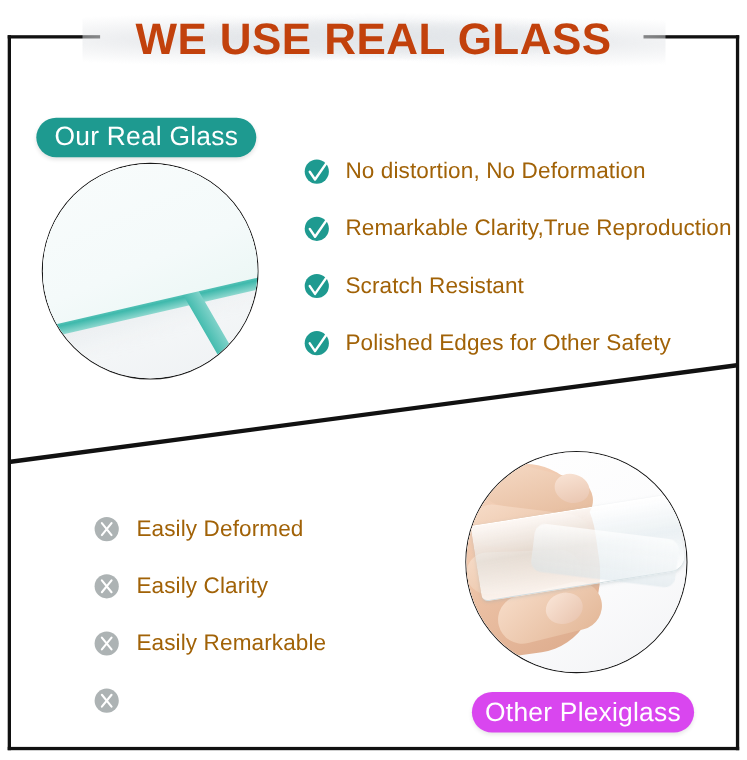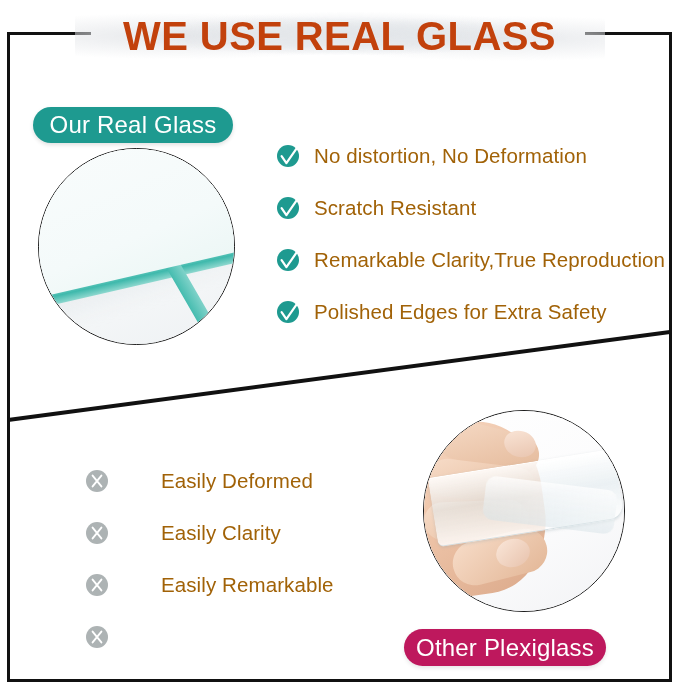--- a/index.html
+++ b/index.html
@@ -48,21 +48,21 @@
   .pill{
     position:absolute;display:flex;align-items:center;justify-content:center;
     color:#fff;border-radius:999px;white-space:nowrap;
     font-size:24px;letter-spacing:.2px;
   }
   .pill-teal{
     left:33px;top:107px;width:200px;height:36px;background:#1e9a90;
     box-shadow:0 2px 4px rgba(0,0,0,.12);
   }
   .pill-gray{
-    left:404px;top:629px;width:202px;height:37px;background:#be185d;
+    left:429px;top:629px;width:202px;height:37px;background:#d946ef;
     box-shadow:0 2px 4px rgba(0,0,0,.10);
   }
 
   
   .photo{position:absolute;border-radius:50%;overflow:hidden;border:1.5px solid #1a1a1a;}
   .photo-glass{left:38px;top:148px;width:195px;height:195px;background:#ffffff;}
   .photo-plexi{left:423px;top:410px;width:200px;height:200px;background:#fdfdfd;}
 
   
   .g-bg{position:absolute;inset:0;background:linear-gradient(160deg,#ffffff 0%,#f7f9fa 55%,#eef1f3 100%);}
@@ -117,21 +117,21 @@
     background:linear-gradient(180deg,rgba(255,255,255,.7),rgba(214,226,231,.5));
     transform:rotate(7deg);border-radius:10px;filter:blur(.3px);
   }
 
   
   .list{position:absolute;}
   .list-pros{left:276px;top:130px;width:395px;}
   .list-cons{left:85px;top:455px;width:330px;}
   .row{display:flex;align-items:center;white-space:nowrap;}
   .list-pros .row{height:52px;}
-  .list-cons .row{height:52px;gap:37px;}
+  .list-cons .row{height:52px;}
   .row .txt{font-size:20.5px;color:#a16207;letter-spacing:.1px;}
   .list-pros .row .txt{margin-left:14px;}
   .list-cons .row .txt{margin-left:15px;}
   .ico{flex:0 0 auto;width:24px;height:24px;position:relative;}
   .ico svg{display:block;width:24px;height:24px;overflow:visible;}
 </style>
 </head>
 <body>
 
 <div class="stage">
@@ -173,41 +173,41 @@
       <span class="txt">No distortion, No Deformation</span>
     </div>
 
     <div class="row">
       <span class="ico">
         <svg viewBox="0 0 24 24">
           <circle cx="12" cy="12" r="11" fill="#1e9a90"></circle>
           <path d="M5.6 12.1 L10.4 19.2 L21.5 3.2" fill="none" stroke="#ffffff" stroke-width="2.2" stroke-linecap="round" stroke-linejoin="round"></path>
         </svg>
       </span>
+      <span class="txt">Remarkable Clarity,True Reproduction</span>
+    </div>
+
+    <div class="row">
+      <span class="ico">
+        <svg viewBox="0 0 24 24">
+          <circle cx="12" cy="12" r="11" fill="#1e9a90"></circle>
+          <path d="M5.6 12.1 L10.4 19.2 L21.5 3.2" fill="none" stroke="#ffffff" stroke-width="2.2" stroke-linecap="round" stroke-linejoin="round"></path>
+        </svg>
+      </span>
       <span class="txt">Scratch Resistant</span>
     </div>
 
     <div class="row">
       <span class="ico">
         <svg viewBox="0 0 24 24">
           <circle cx="12" cy="12" r="11" fill="#1e9a90"></circle>
           <path d="M5.6 12.1 L10.4 19.2 L21.5 3.2" fill="none" stroke="#ffffff" stroke-width="2.2" stroke-linecap="round" stroke-linejoin="round"></path>
         </svg>
       </span>
-      <span class="txt">Remarkable Clarity,True Reproduction</span>
-    </div>
-
-    <div class="row">
-      <span class="ico">
-        <svg viewBox="0 0 24 24">
-          <circle cx="12" cy="12" r="11" fill="#1e9a90"></circle>
-          <path d="M5.6 12.1 L10.4 19.2 L21.5 3.2" fill="none" stroke="#ffffff" stroke-width="2.2" stroke-linecap="round" stroke-linejoin="round"></path>
-        </svg>
-      </span>
-      <span class="txt">Polished Edges for Extra Safety</span>
+      <span class="txt">Polished Edges for Other Safety</span>
     </div>
 
   </div>
 
   <div class="list list-cons">
 
     <div class="row">
       <span class="ico">
         <svg viewBox="0 0 24 24">
           <circle cx="12" cy="12" r="11" fill="#adb3b4"></circle>

